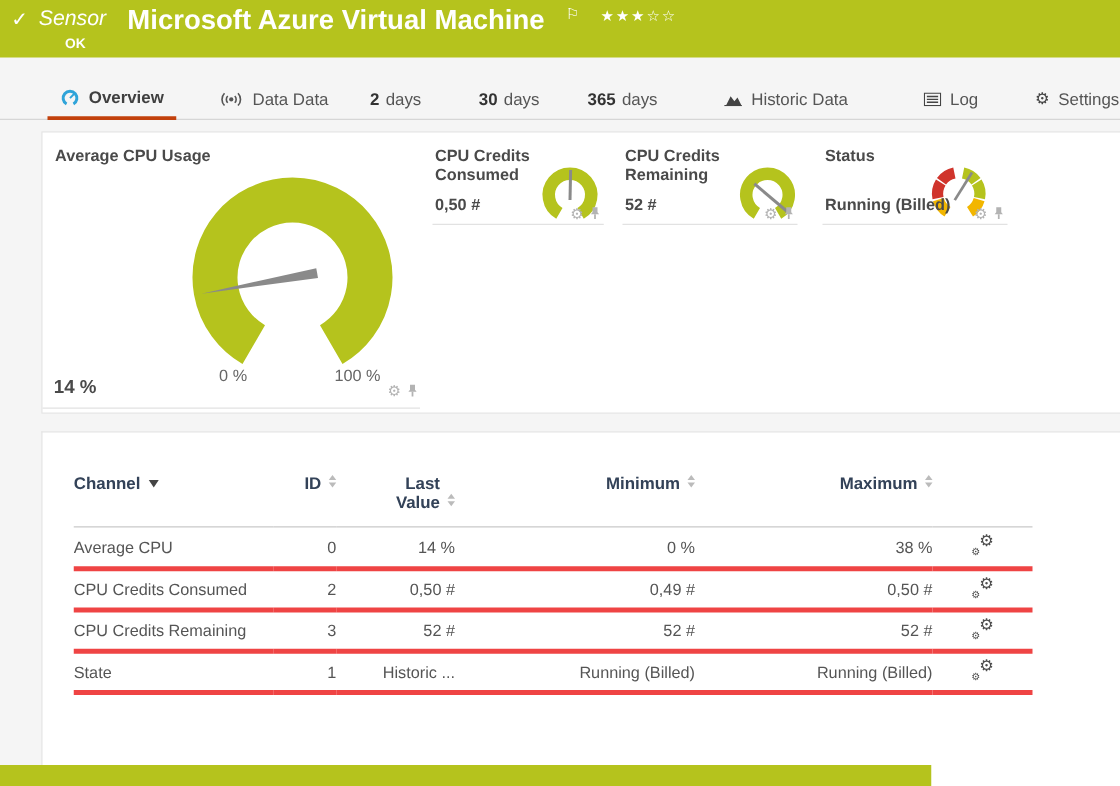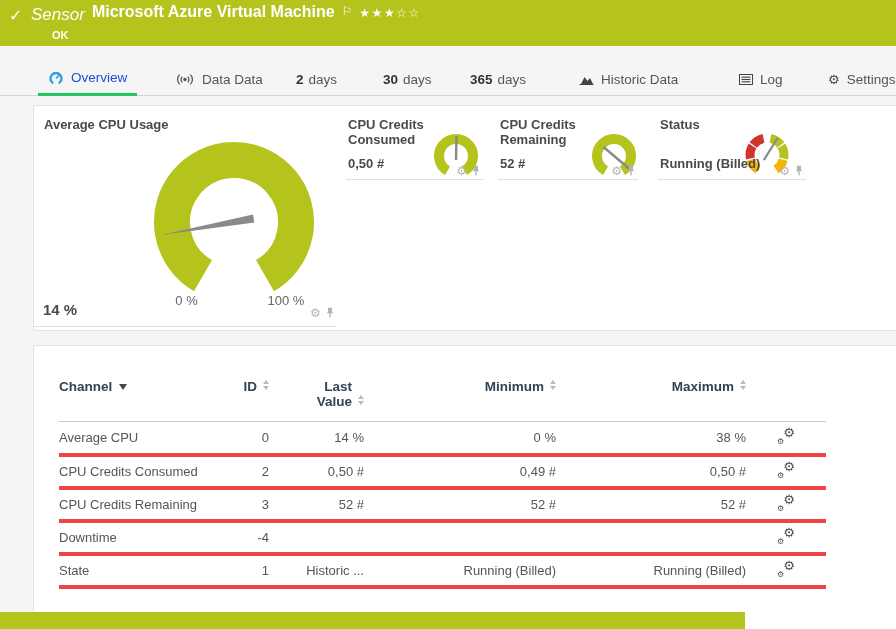--- a/index.html
+++ b/index.html
@@ -8,32 +8,32 @@
     position: relative;
     overflow: hidden;
     background: #f5f5f5;
     font-family: "Liberation Sans", "DejaVu Sans", sans-serif;
     color: #555;
   }
 
   
   .banner { position:absolute; left:0; top:0; width:896px; height:46px; background:#b5c31d; color:#fff; }
   .banner .check { position:absolute; left:9px; top:6px; font-size:16px; font-weight:bold; }
-  .banner-row { position:absolute; left:31px; top:3px; display:flex; align-items:flex-start; gap:7px; }
+  .banner-row { position:absolute; left:31px; top:3px; display:flex; align-items:flex-start; gap:17px; }
   .banner-row .kind { font-style:italic; font-size:17px; padding-top:2px; }
-  .banner-row .title { font-weight:bold; font-size:16px; white-space:nowrap; }
+  .banner-row .title { font-weight:bold; font-size:22px; white-space:nowrap; }
   .banner-row .flag { font-size:12px; padding-top:1px; }
   .banner-row .stars { font-size:12px; letter-spacing:1.5px; padding-top:3px; }
   .banner .ok { position:absolute; left:52px; top:29px; font-size:11px; font-weight:bold; }
 
   
   .tabs { position:absolute; left:0; top:62px; width:896px; height:34px; border-bottom:1px solid #d6d6d6; }
   .tab { position:absolute; top:0; height:34px; display:flex; align-items:center; gap:7px; font-size:13.5px; color:#555; white-space:nowrap; }
   .tab .num { font-weight:bold; color:#333; margin-right:-2px; }
-  .tab.active { color:#1d4ed8; font-weight:normal; border-bottom:3px solid #22c55e; padding:0 10px; }
+  .tab.active { color:#404040; font-weight:bold; border-bottom:3px solid #c2410c; padding:0 10px; }
   .tab svg { display:block; }
   .gear-glyph { font-size:13px; color:#444; }
 
   
   .panel { position:absolute; left:33px; right:-1px; background:#fff; border:1px solid #e4e4e4; }
   .panel-gauges { top:105px; height:226px; }
   .panel-table  { top:345px; height:284px; border-bottom:none; }
 
   
   .gauge-title { position:absolute; font-size:13px; font-weight:bold; color:#4a4a4a; }
@@ -266,28 +266,20 @@
       </tr>
       <tr>
         <td class="l">CPU Credits Remaining</td>
         <td>3</td>
         <td>52 #</td>
         <td>52 #</td>
         <td>52 #</td>
         <td class="g"><span class="gears"><span class="g1">⚙</span><span class="g2">⚙</span></span></td>
       </tr>
       <tr>
-        <td class="l">Downtime</td>
-        <td>-4</td>
-        <td></td>
-        <td></td>
-        <td></td>
-        <td class="g"><span class="gears"><span class="g1">⚙</span><span class="g2">⚙</span></span></td>
-      </tr>
-      <tr>
         <td class="l">State</td>
         <td>1</td>
         <td>Historic ...</td>
         <td>Running (Billed)</td>
         <td>Running (Billed)</td>
         <td class="g"><span class="gears"><span class="g1">⚙</span><span class="g2">⚙</span></span></td>
       </tr>
     </tbody>
   </table>
 </div>

